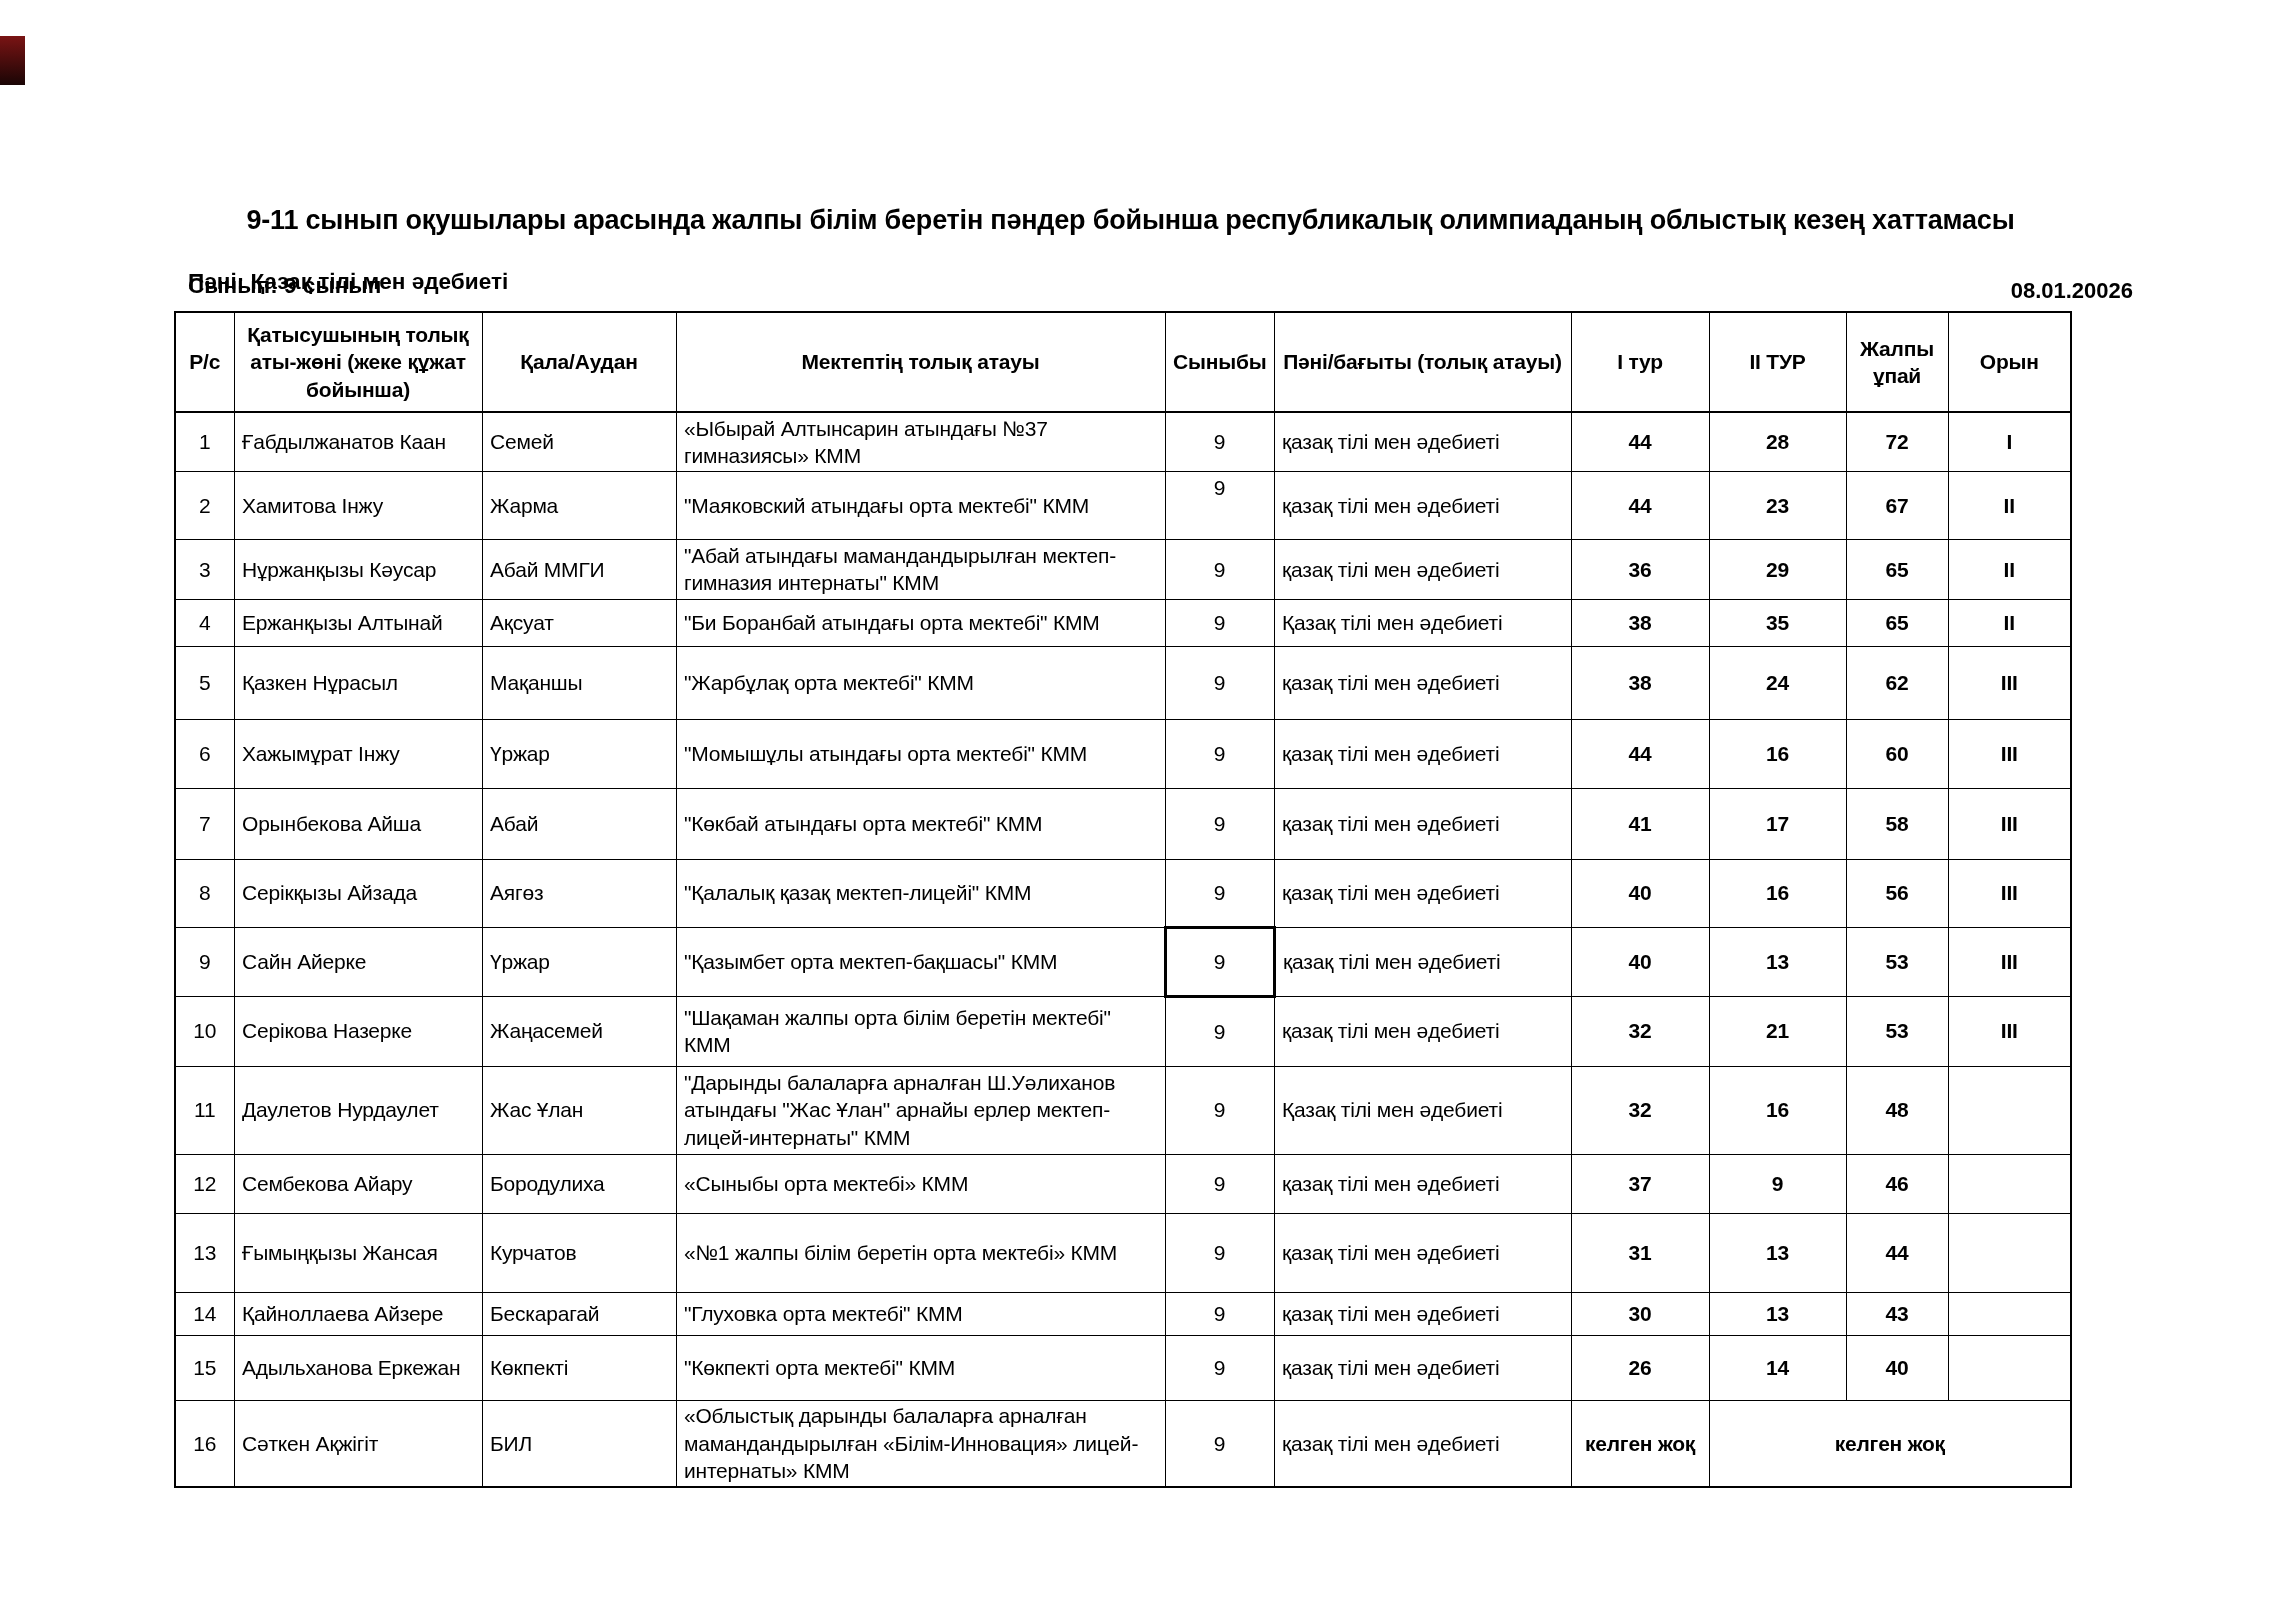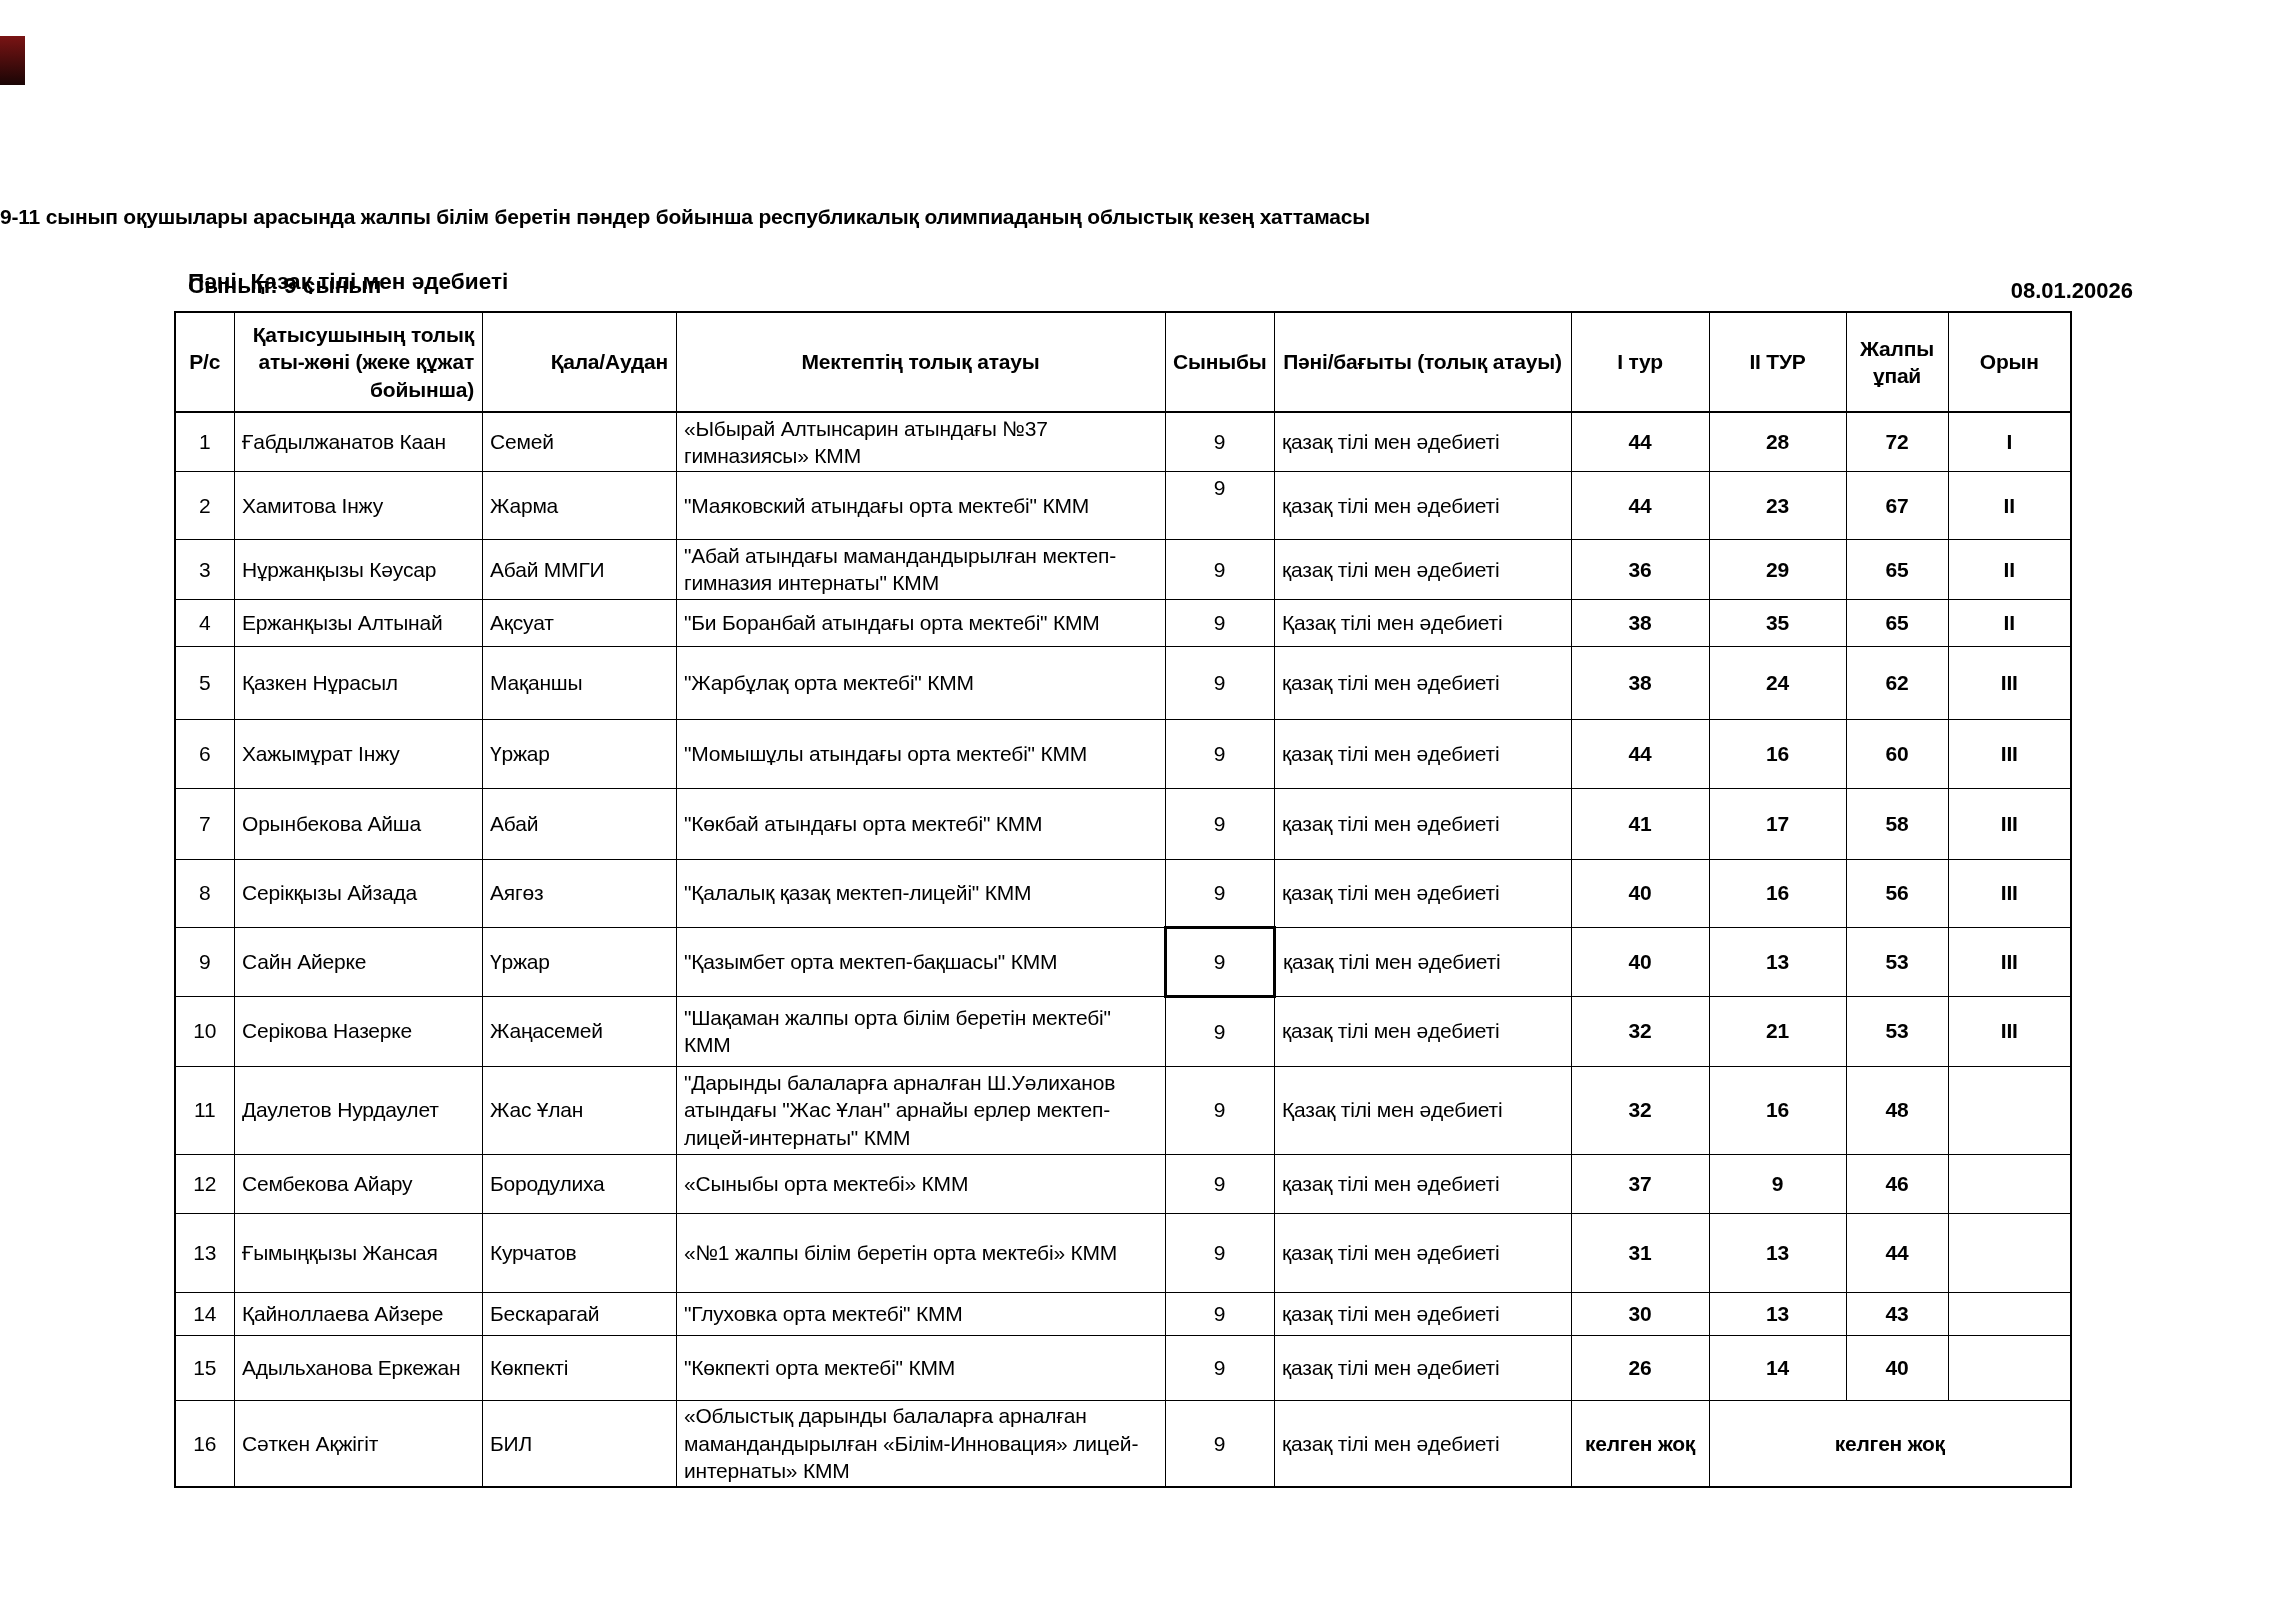--- a/index.html
+++ b/index.html
@@ -6,21 +6,21 @@
   body{
     width:2295px;height:1622px;position:relative;background:#ffffff;
     font-family:"Liberation Sans","DejaVu Sans",sans-serif;color:#000;
   }
   .scan-artifact{
     position:absolute;left:0;top:36px;width:24.5px;height:49px;
     background:linear-gradient(#7a1414,#1a0505);
   }
   .doc-title{
     position:absolute;left:0;top:205px;width:2261px;
-    text-align:left;font-weight:bold;font-size:21px;letter-spacing:-0.2px;
+    text-align:center;font-weight:bold;font-size:27px;letter-spacing:-0.2px;
   }
   .meta-subject{
     position:absolute;left:188px;top:237px;font-weight:bold;font-size:22.6px;margin-top:32px;
   }
   .meta-class{
     position:absolute;left:188px;top:273px;font-weight:bold;font-size:22.6px;
   }
   .meta-date{
     position:absolute;right:162px;top:278px;font-weight:bold;font-size:22px;
   }
@@ -30,21 +30,21 @@
     border:2.8px solid #000;
   }
   .results th,.results td{
     border:1.9px solid #000;
     font-size:21px;line-height:1.3;letter-spacing:-0.2px;
     padding:1.9px 7.5px;vertical-align:middle;overflow:hidden;
   }
   .results thead th{
     font-weight:bold;text-align:center;border-bottom:2.8px solid #000;height:94px;
   }
-  .results thead th.h-left{text-align:right;margin-top:39px;}
+  .results thead th.h-left{text-align:center;margin-top:39px;}
   td.c-num{text-align:center;}
   td.c-name,td.c-city,td.c-school{text-align:left;}
   td.c-grade{text-align:center;}
   td.c-subject{}
   td.c-score{text-align:center;font-weight:bold;}
   td.v-top{vertical-align:top;}
   td.sel{border:3.8px solid #000;}
 </style>
 </head>
 <body>

